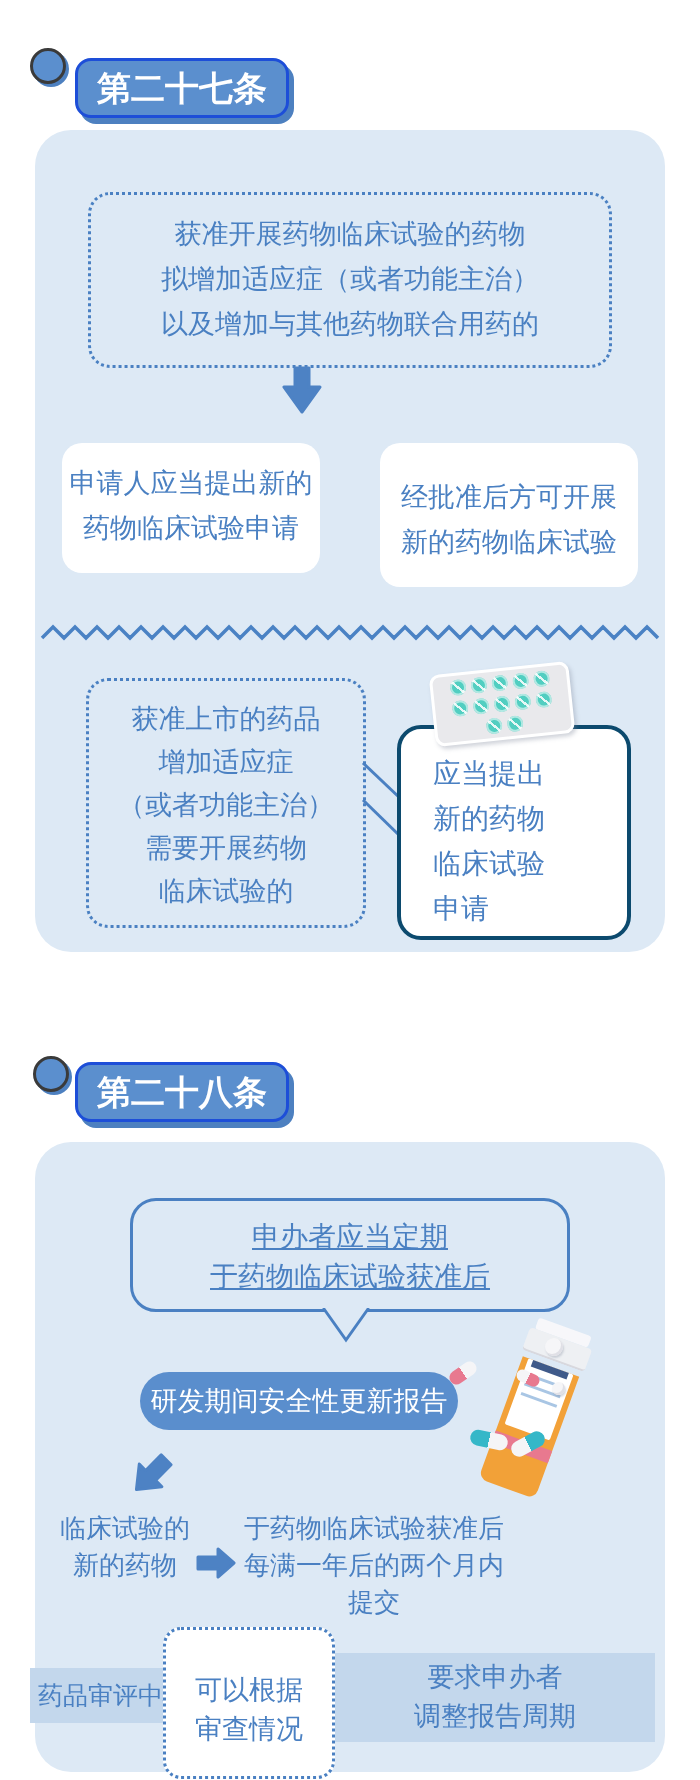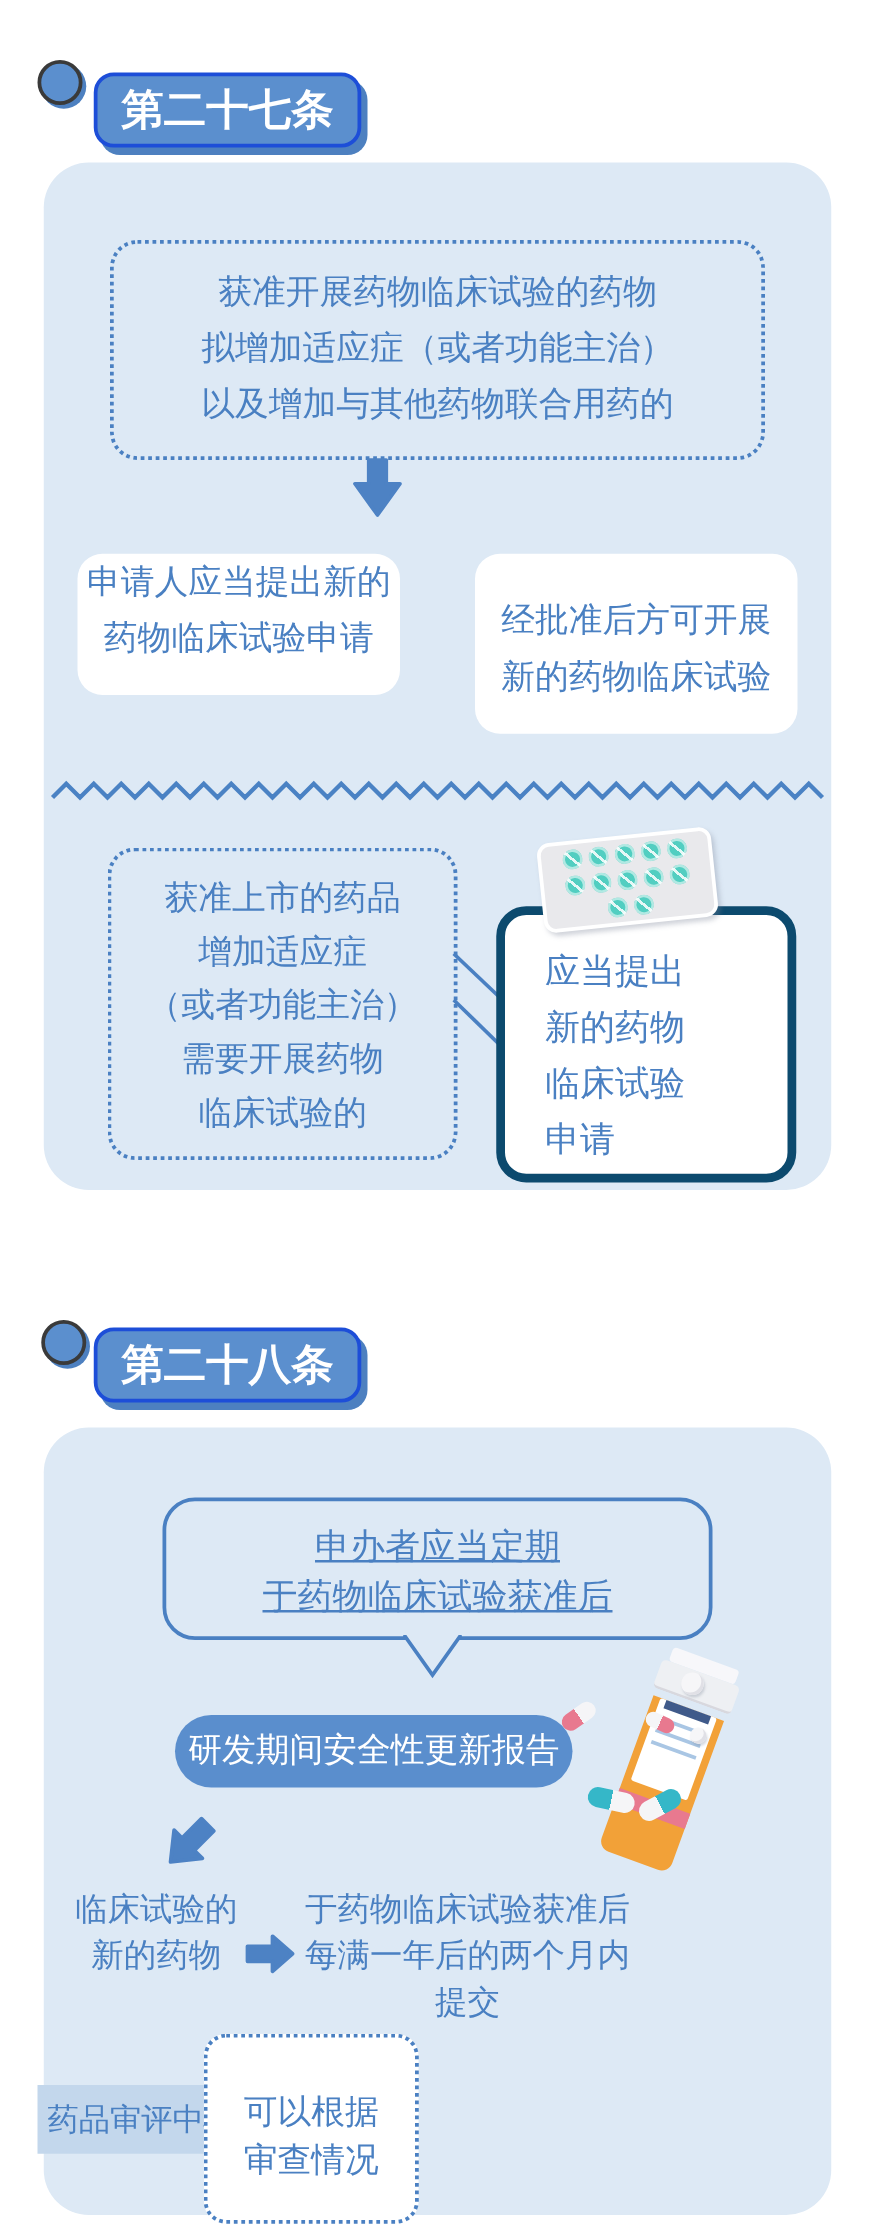--- a/index.html
+++ b/index.html
@@ -8,21 +8,21 @@
   .abs{position:absolute;}
   .blue{color:#4a80c2;}
   .panel{background:#dde9f5;border-radius:36px;}
   .badge{background:#5b8fce;border:3px solid #1d4ed8;border-radius:16px;
          box-shadow:5px 6px 0 #4d80c0;color:#ffffff;font-weight:bold;font-size:34px;
          text-align:center;line-height:54px;}
   .dot-circle{width:30px;height:30px;border-radius:50%;background:#5b8fce;
               border:3px solid #3a3a3a;box-shadow:3px 3px 0 #4d80c0;}
   .dotted-box{border:3px dotted #4a80c2;border-radius:22px;text-align:center;}
   .white-box{background:#ffffff;border-radius:20px;text-align:center;}
-  .solid-box{background:#ffffff;border:7px solid #0c4a6e;border-radius:24px;}
+  .solid-box{background:#ffffff;border:4px solid #0c4a6e;border-radius:24px;}
   .t27{font-size:27px;line-height:45px;}
   .bubble{border:3px solid #4a80c2;border-radius:26px;text-align:center;
           font-size:28px;line-height:40px;padding-top:16px;box-sizing:border-box;text-decoration:underline;}
   .pill-btn{background:#5a8ecd;border-radius:30px;color:#ffffff;font-size:27px;
             line-height:58px;text-align:center;}
   .note{font-size:26px;line-height:37px;text-align:center;}
   .band{background:#c3d7ec;text-align:center;}
   .blister{background:#e9e9ec;border:3px solid #ffffff;border-radius:10px;
            box-shadow:2px 3px 4px rgba(120,130,150,.35);
            display:flex;flex-wrap:wrap;gap:5px;padding:8px 9px;box-sizing:border-box;
@@ -55,21 +55,21 @@
   <div class="abs dotted-box blue t27" style="left:88px;top:192px;width:518px;height:154px;padding-top:16px;box-sizing:content-box;">
     <div>获准开展药物临床试验的药物</div>
     <div>拟增加适应症（或者功能主治）</div>
     <div>以及增加与其他药物联合用药的</div>
   </div>
 
   <svg class="abs" style="left:282px;top:366px;" width="40" height="50" viewBox="0 0 40 50">
     <polygon points="13,2 27,2 27,21 38,21 20,46 2,21 13,21" fill="#4d82c4" stroke="#4d82c4" stroke-width="3" stroke-linejoin="round"></polygon>
   </svg>
 
-  <div class="abs white-box blue t27" style="left:62px;top:443px;width:258px;height:113px;">
+  <div class="abs white-box blue t27" style="left:62px;top:443px;width:258px;height:113px;padding-top:17px;">
     <div>申请人应当提出新的</div>
     <div>药物临床试验申请</div>
   </div>
   <div class="abs white-box blue t27" style="left:380px;top:443px;width:258px;height:113px;padding-top:31px;">
     <div>经批准后方可开展</div>
     <div>新的药物临床试验</div>
   </div>
 
   <svg class="abs" style="left:40px;top:623px;" width="620" height="18" viewBox="0 0 620 18">
     <polyline points="2,15 13,4 24,15 35,4 46,15 57,4 68,15 79,4 90,15 101,4 112,15 123,4 134,15 145,4 156,15 167,4 178,15 189,4 200,15 211,4 222,15 233,4 244,15 255,4 266,15 277,4 288,15 299,4 310,15 321,4 332,15 343,4 354,15 365,4 376,15 387,4 398,15 409,4 420,15 431,4 442,15 453,4 464,15 475,4 486,15 497,4 508,15 519,4 530,15 541,4 552,15 563,4 574,15 585,4 596,15 607,4 618,15" fill="none" stroke="#4a82c4" stroke-width="3.5"></polyline>
@@ -161,18 +161,22 @@
     <polygon points="2,11 22,11 22,3 38,17 22,31 22,23 2,23" fill="#4d82c4" stroke="#4d82c4" stroke-width="3" stroke-linejoin="round"></polygon>
   </svg>
 
   <div class="abs note blue" style="left:240px;top:1510px;width:268px;">
     <div>于药物临床试验获准后</div>
     <div>每满一年后的两个月内</div>
     <div>提交</div>
   </div>
 
   <div class="abs band blue" style="left:30px;top:1668px;width:166px;height:55px;font-size:25px;line-height:55px;">药品审评中心</div>
+  <div class="abs band blue" style="left:335px;top:1653px;width:320px;height:89px;font-size:27px;line-height:39px;padding-top:4px;box-sizing:border-box;">
+    <div>要求申办者</div>
+    <div>调整报告周期</div>
+  </div>
   <div class="abs dotted-box blue" style="left:163px;top:1627px;width:166px;height:106px;background:#ffffff;font-size:27px;line-height:39px;padding-top:40px;box-sizing:content-box;border-radius:18px;">
     <div>可以根据</div>
     <div>审查情况</div>
   </div>
 
 </div>
 
 </body></html>

